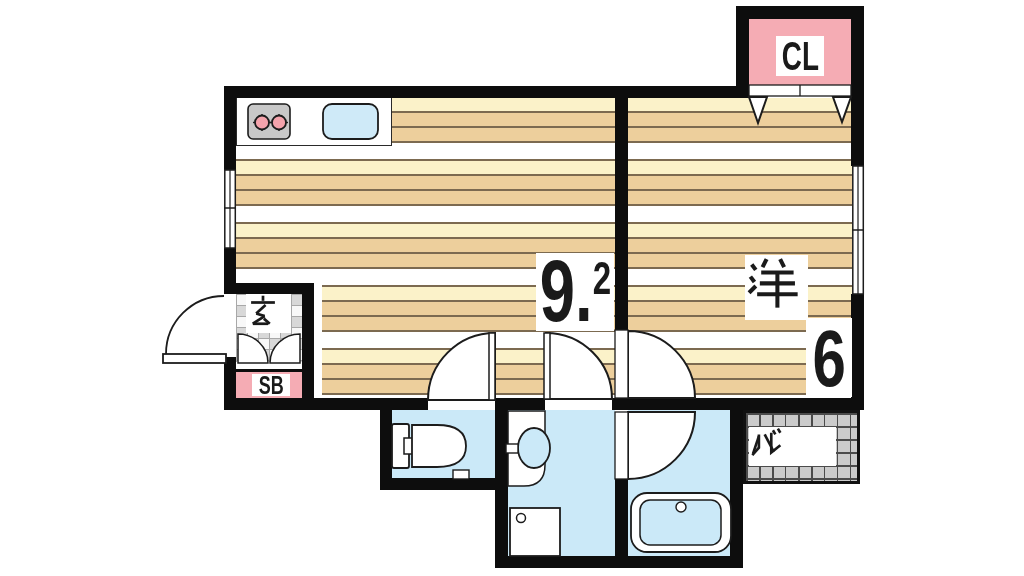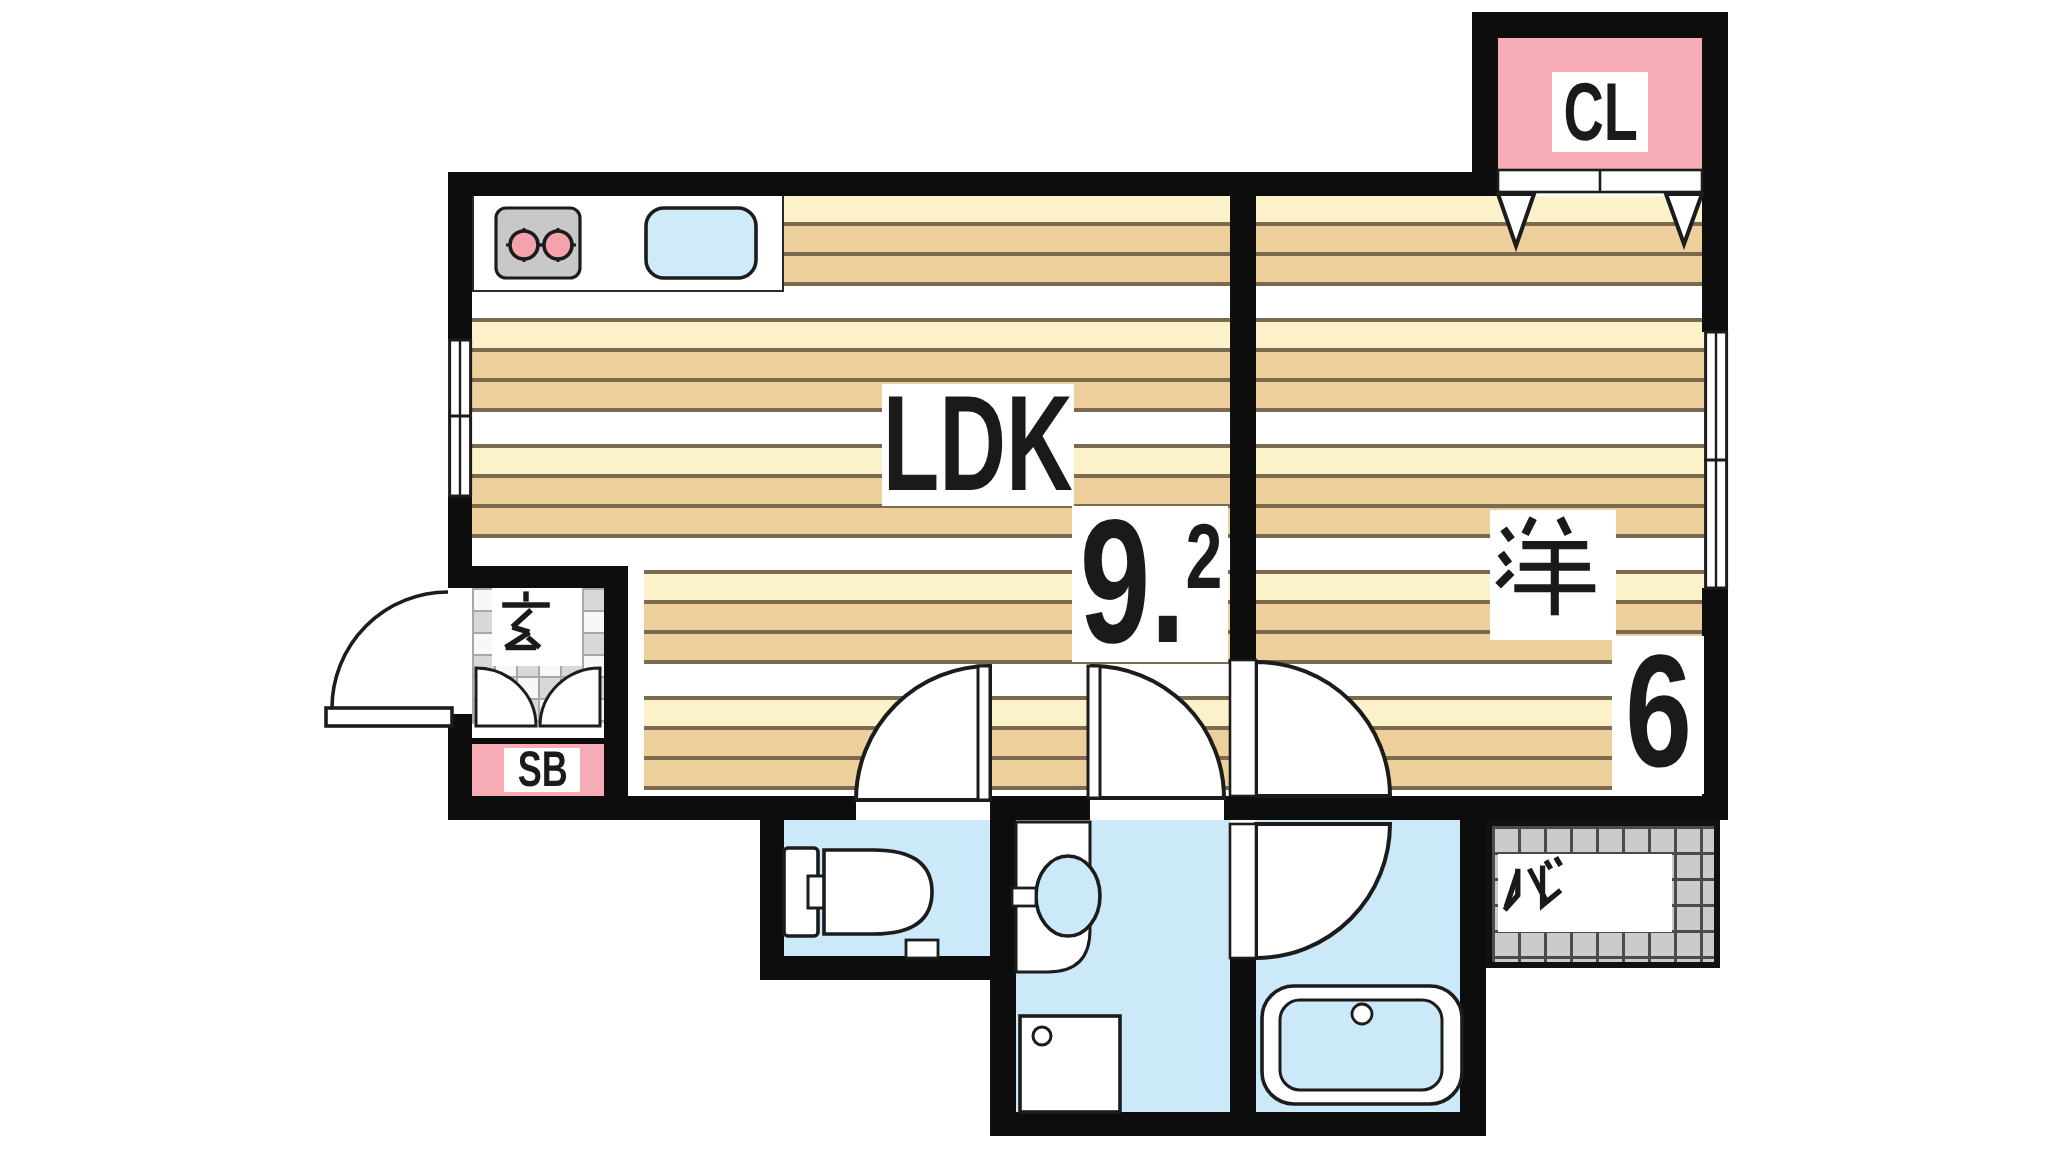--- a/index.html
+++ b/index.html
@@ -9,21 +9,21 @@
   .wall{position:absolute;background:#0d0d0d;}
   
   .floor{position:absolute;left:236px;top:98px;width:616px;height:300px;
     background:repeating-linear-gradient(to bottom,
       #fbf2c9 0 13px,#7c6a50 13px 15px,
       #edcf9c 15px 28px,#7c6a50 28px 30px,
       #edcf9c 30px 43px,#7c6a50 43px 45px,
       #ffffff 45px 61px,#7c6a50 61px 63px);}
   .blue{position:absolute;background:#cbe9f8;}
   .pink{background:#f5acb4;}
-  .plate{position:absolute;background:#fff;display:flex;align-items:flex-start;justify-content:center;
+  .plate{position:absolute;background:#fff;display:flex;align-items:flex-end;justify-content:center;
          color:#1a1a1a;}
   .cond{transform:scaleX(.68);transform-origin:center;white-space:nowrap;font-weight:700;}
   .counter{position:absolute;left:236px;top:96px;width:156px;height:50px;background:#fff;
            border:1.5px solid #2a2a2a;box-sizing:border-box;}
   .tile-entry{position:absolute;left:236px;top:294px;width:66px;height:68px;
     background-image:
       repeating-linear-gradient(to right,#a8a8a8 0 1px,transparent 1px 11px),
       repeating-linear-gradient(to bottom,#a8a8a8 0 1px,transparent 1px 11px),
       conic-gradient(#d8d8d8 90deg,#f8f8f8 90deg 180deg,#d8d8d8 180deg 270deg,#f8f8f8 270deg);
     background-size:auto,auto,22px 22px;}
@@ -163,23 +163,20 @@
       <circle cx="521" cy="518" r="4.5" fill="#fff" stroke="#1c1c1c" stroke-width="1.5"></circle>
     </g>
 
     <g>
       <rect x="631" y="493" width="100" height="59" rx="16" fill="#fff" stroke="#1c1c1c" stroke-width="1.8"></rect>
       <rect x="640" y="500" width="81" height="45" rx="10" fill="#cbe9f8" stroke="#1c1c1c" stroke-width="1.5"></rect>
       <circle cx="681" cy="507" r="5" fill="#fff" stroke="#1c1c1c" stroke-width="1.4"></circle>
     </g>
   </svg>
 
-  <div class="plate" style="left:441px;top:192px;width:96px;height:61px;">
-    <span class="cond" style="font-size:68px;line-height:61px;">LDK</span>
-  </div>
 
   <div class="plate" style="left:536px;top:253px;width:78px;height:78px;align-items:flex-start;">
     <span style="display:flex;transform:scaleX(.72);transform-origin:center top;font-weight:700;">
       <span style="font-size:88px;line-height:76px;">9.</span>
       <span style="font-size:46px;line-height:46px;margin-top:2px;">2</span>
     </span>
   </div>
 
   <div class="plate" style="left:745px;top:255px;width:63px;height:65px;">
     <svg class="gsvg" width="54" height="54" viewBox="0 0 40 40" aria-label="洋">

